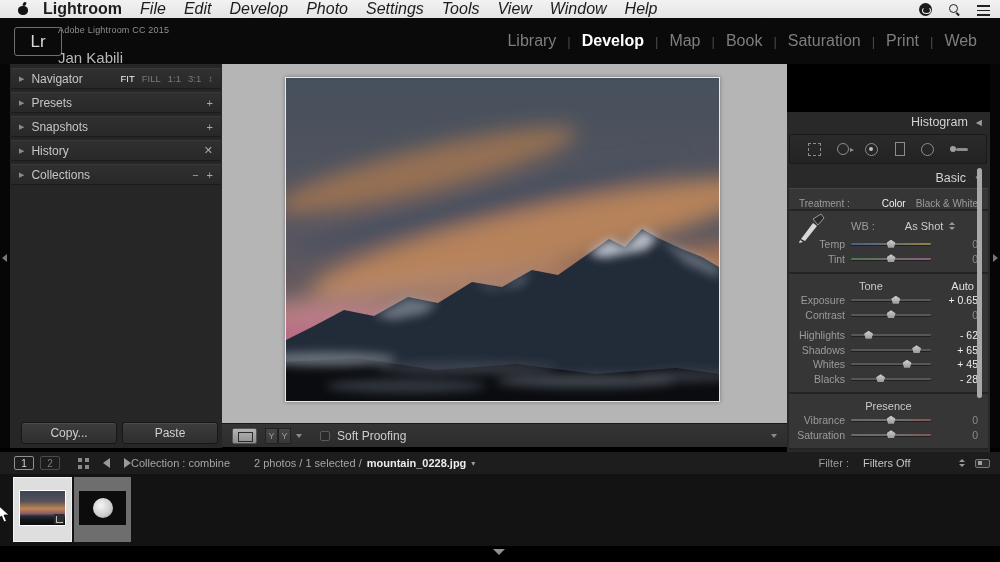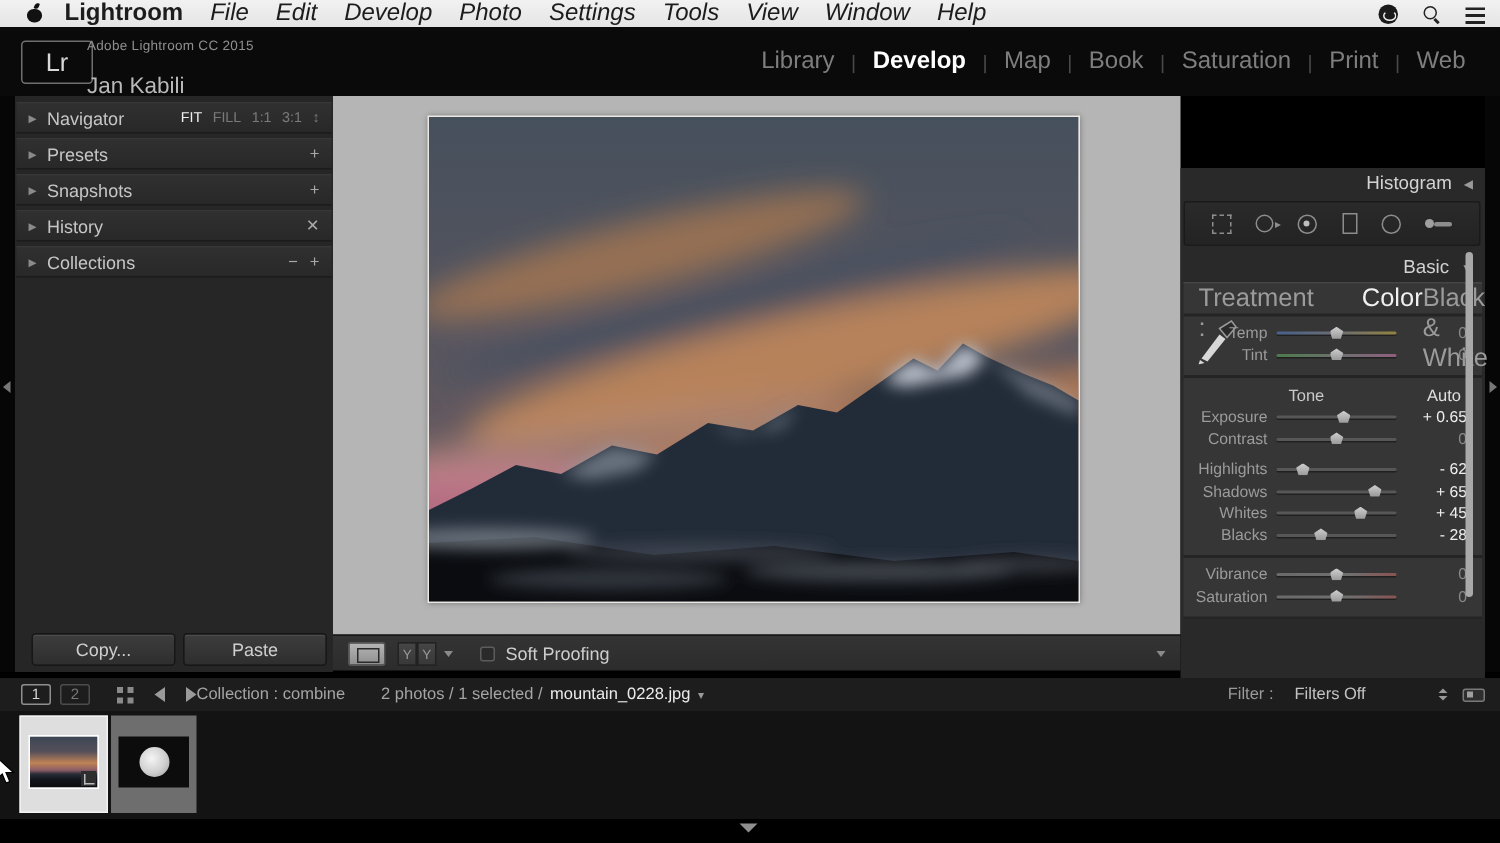--- a/index.html
+++ b/index.html
@@ -104,21 +104,21 @@
   .ts-eye { width:13px; height:13px; border:1.5px solid #9f9f9f; border-radius:50%; }
   .ts-eye::after { content:""; position:absolute; left:3px; top:3px; width:4px; height:4px; background:#d8d8d8; border-radius:50%; }
   .ts-grad { width:10px; height:14px; border:1.5px solid #9f9f9f; }
   .ts-radial { width:13px; height:13px; border:1.5px solid #9f9f9f; border-radius:50%; }
   .ts-brush { width:18px; height:10px; }
   .ts-brush::before { content:""; position:absolute; left:0; top:2px; width:6px; height:6px; background:#b5b5b5; border-radius:50%; }
   .ts-brush::after { content:""; position:absolute; left:6px; top:4px; width:12px; height:2.5px; background:#9f9f9f; border-radius:2px; }
 
   .basic-body { position:relative; margin:0 2px; background:#363636; border-top:1px solid #454545; }
   .bb-sec { position:relative; padding:4px 0 6px 0; border-bottom:2px solid #242424; }
-  .treat-row { height:20px; display:flex; align-items:flex-start; font-size:17px; padding:0 10px; }
+  .treat-row { height:20px; display:flex; align-items:flex-end; font-size:10px; padding:0 10px; }
   .treat-label { color:#9b9b9b; }
   .treat-color { color:#f0f0f0; margin-left:32px; }
   .treat-bw { color:#9b9b9b; margin-left:auto; }
   .wb-row { position:relative; height:22px; display:flex; align-items:center; font-size:11px; }
   .dropper { position:absolute; left:8px; top:0px; }
   .wb-label { color:#9b9b9b; margin-left:62px; }
   .wb-value { color:#cccccc; margin-left:30px; }
   .updown { display:inline-flex; flex-direction:column; gap:1.5px; margin-left:6px; }
   .updown i { display:block; width:0; height:0; border-left:3px solid transparent; border-right:3px solid transparent; }
   .updown .u { border-bottom:3.5px solid #999; }
@@ -152,21 +152,21 @@
   .page1 { border:1px solid #8f8f8f; color:#d5d5d5; margin-left:4px; }
   .page2 { border:1px solid #4c4c4c; color:#7a7a7a; margin-left:6px; }
   .grid-icon { position:relative; width:11px; height:11px; margin-left:18px; }
   .grid-icon::before { content:""; position:absolute; left:0; top:0; width:4px; height:4px; background:#8a8a8a;
     box-shadow:7px 0 #8a8a8a, 0 7px #8a8a8a, 7px 7px #8a8a8a; }
   .film-arrow { width:0; height:0; margin-left:14px; }
   .fa-left { border-top:5px solid transparent; border-bottom:5px solid transparent; border-right:7px solid #9a9a9a; }
   .fa-right { border-top:5px solid transparent; border-bottom:5px solid transparent; border-left:7px solid #9a9a9a; }
   .fh-text { color:#a5a5a5; }
   .fh-status { color:#a5a5a5; margin-left:24px; }
-  .fh-file { color:#ececec; font-weight:normal; }
+  .fh-file { color:#ececec; font-weight:bold; }
   .fh-caret { font-size:8px; color:#9a9a9a; margin-left:5px; }
   .fh-right { margin-left:auto; display:flex; align-items:center; }
   .filter-label { color:#9a9a9a; }
   .filter-value { color:#c3c3c3; margin-left:14px; width:90px; }
   .switch-icon { width:15px; height:9px; border:1px solid #7a7a7a; border-radius:2px; margin-left:10px; position:relative; background:#2e2e2e; }
   .switch-icon::after { content:""; position:absolute; left:1.5px; top:1.5px; width:4px; height:4px; background:#9f9f9f; }
 
   
   .filmstrip { position:absolute; left:0; top:474px; width:1000px; height:72px; background:#131313; }
   .cell { position:absolute; top:3px; height:65px; }
@@ -372,20 +372,28 @@
           <span class="treat-bw">Black &amp; White</span>
         </div>
       </div>
 
       <div class="bb-sec">
         <svg class="dropper" width="30" height="32" viewBox="0 0 30 32">
           <path d="M4 28 L16 12 L20 15 L8 30 Z" fill="#d8d8d8"></path>
           <path d="M16 8 L24 3 L27 7 L21 14 Z" fill="#2a2a2a" stroke="#999" stroke-width="1"></path>
           <path d="M3 29 L6 31 L2 32 Z" fill="#d8d8d8"></path>
         </svg>
+        <div class="wb-row">
+          <span class="wb-label">WB :</span>
+          <span class="wb-value">As Shot</span>
+          <span class="updown">
+              <i class="u"></i>
+              <i class="d"></i>
+            </span>
+        </div>
         <div class="srow">
           <span class="slab">Temp</span>
           <span class="strack temp">
               <span class="thumb" style="left: calc(50% - 4.5px);"></span>
             </span>
           <span class="sval dim">0</span>
         </div>
         <div class="srow">
           <span class="slab">Tint</span>
           <span class="strack tint">
@@ -439,20 +447,23 @@
         <div class="srow">
           <span class="slab">Blacks</span>
           <span class="strack">
               <span class="thumb" style="left: calc(37% - 4.5px);"></span>
             </span>
           <span class="sval">- 28</span>
         </div>
       </div>
 
       <div class="bb-sec">
+        <div class="sec-head">
+            <span class="sec-title center">Presence</span>
+          </div>
         <div class="srow">
           <span class="slab">Vibrance</span>
           <span class="strack vib">
               <span class="thumb" style="left: calc(50% - 4.5px);"></span>
             </span>
           <span class="sval dim">0</span>
         </div>
         <div class="srow">
           <span class="slab">Saturation</span>
           <span class="strack vib">

